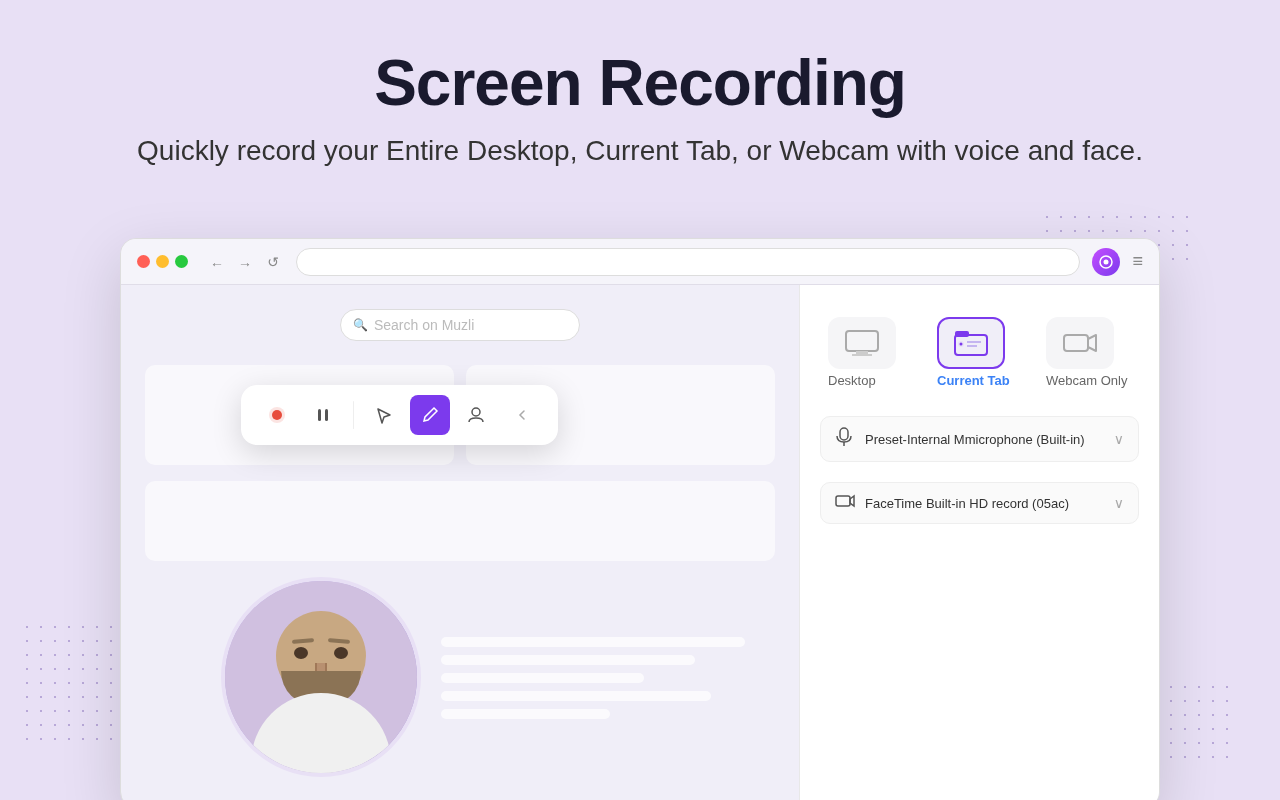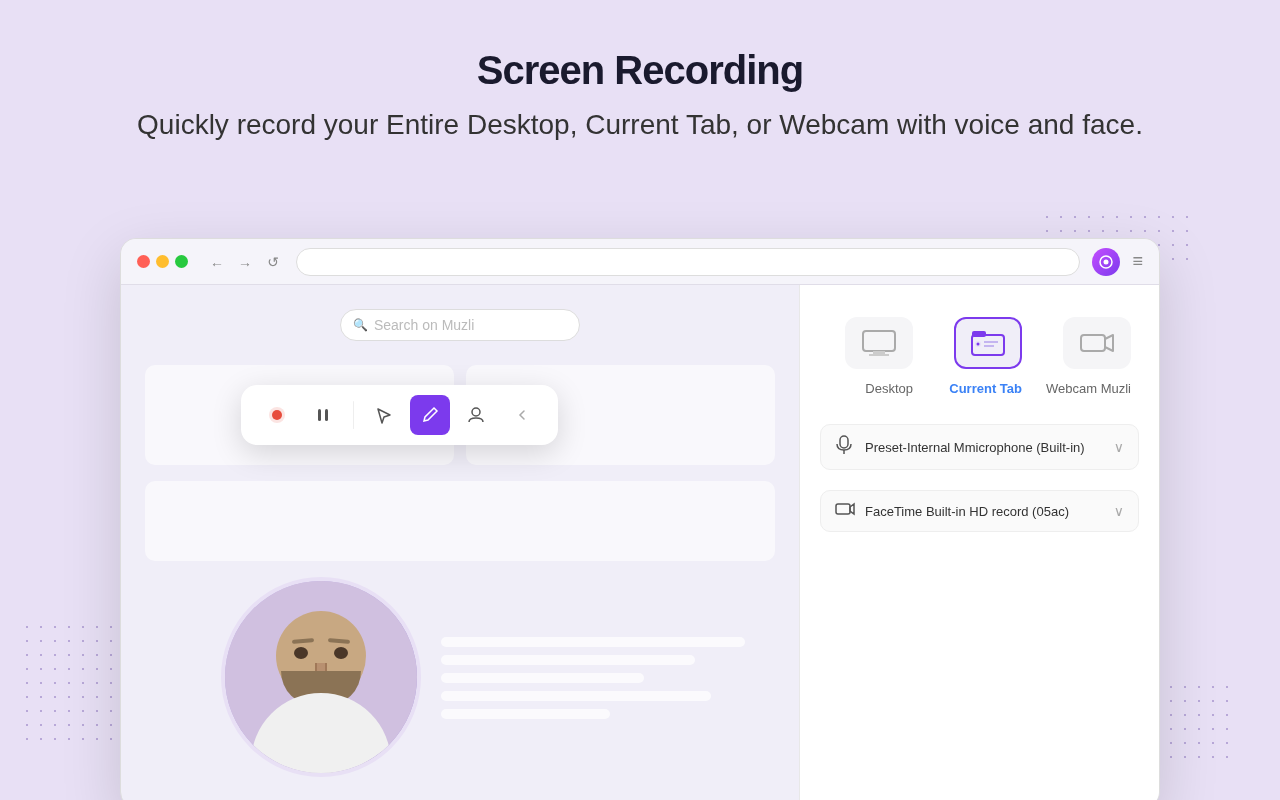--- a/index.html
+++ b/index.html
@@ -40,21 +40,21 @@
       background-image: radial-gradient(circle, #b8a8d8 1.5px, transparent 1.5px);
       background-size: 14px 14px;
     }
 
     
     .header {
       text-align: center;
       padding: 48px 100px 30px;
     }
     .header h1 {
-      font-size: 40px;
+      font-size: 64px;
       font-weight: 800;
       color: #1a1a2e;
       line-height: 1.1;
       letter-spacing: -1px;
     }
     .header p {
       font-size: 28px;
       color: #333;
       line-height: 1.5;
       margin-top: 12px;
@@ -305,22 +305,22 @@
 
     
     .mode-selector {
       display: flex;
       justify-content: space-around;
       gap: 8px;
     }
     .mode-option {
       display: flex;
       flex-direction: column;
-      align-items: flex-end;
-      gap: 12px;
+      align-items: flex-start;
+      gap: 4px;
       cursor: pointer;
       padding: 8px;
       border-radius: 12px;
       flex: 1;
     }
     .mode-option.active .mode-icon-wrap {
       background: #f0eef8;
       border: 2px solid #7c3aed;
     }
     .mode-icon-wrap {
@@ -541,21 +541,21 @@
           <span class="mode-label">Current Tab</span>
         </div>
 
         <div class="mode-option">
           <div class="mode-icon-wrap">
             <svg width="36" height="28" viewBox="0 0 36 28" fill="none">
               <rect x="2" y="6" width="24" height="16" rx="3" stroke="#aaa" stroke-width="2" fill="none"></rect>
               <path d="M26 10 L34 6 L34 22 L26 18 Z" stroke="#aaa" stroke-width="2" fill="none" stroke-linejoin="round"></path>
             </svg>
           </div>
-          <span class="mode-label">Webcam Muzli</span>
+          <span class="mode-label">Webcam Only</span>
         </div>
       </div>
 
 
       <div class="setting-row">
         <span class="setting-icon">
           <svg width="18" height="20" viewBox="0 0 18 20" fill="none">
             <rect x="5" y="1" width="8" height="12" rx="4" stroke="#555" stroke-width="1.5" fill="none"></rect>
             <path d="M2 9 Q2 15 9 15 Q16 15 16 9" stroke="#555" stroke-width="1.5" fill="none"></path>
             <line x1="9" y1="15" x2="9" y2="19" stroke="#555" stroke-width="1.5"></line>

